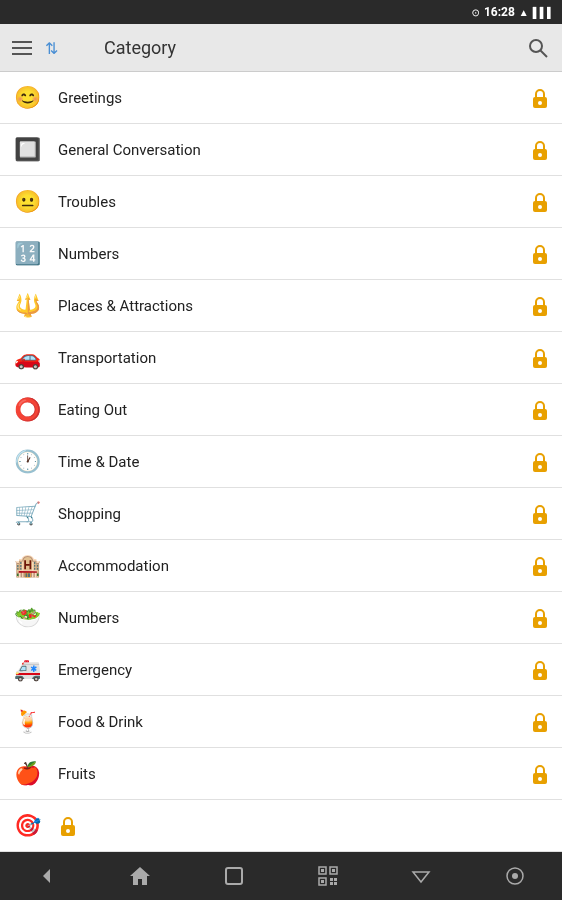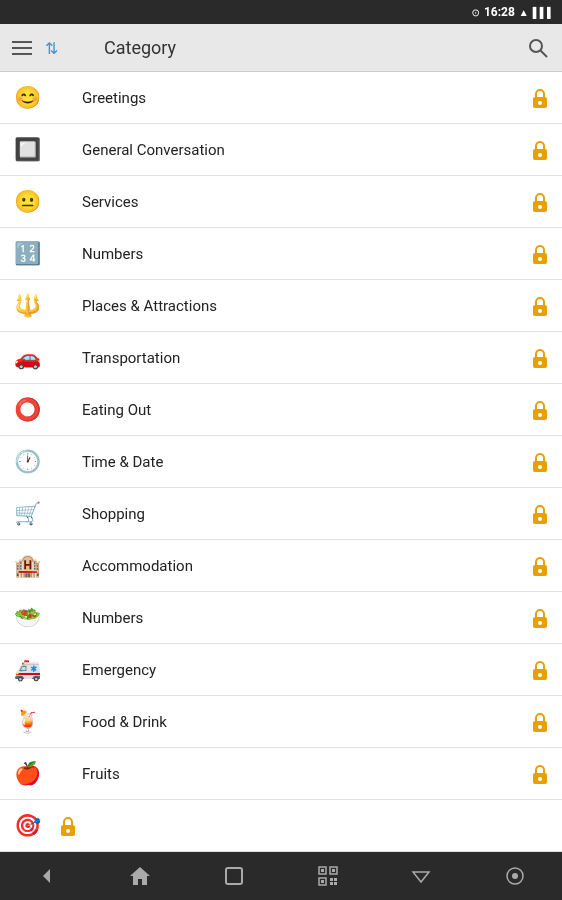--- a/index.html
+++ b/index.html
@@ -115,21 +115,20 @@
       font-size: 22px;
       display: flex;
       align-items: center;
       justify-content: center;
       flex-shrink: 0;
     }
     .list-item-label {
       flex: 1;
       font-size: 15px;
       color: #222;
-      margin-left: 24px;
     }
     .lock-icon {
       width: 20px;
       height: 20px;
       font-size: 16px;
       color: #e8a000;
       display: flex;
       align-items: center;
       justify-content: center;
       flex-shrink: 0;
@@ -205,21 +204,21 @@
       <div class="lock-icon">
         <svg width="18" height="20" viewBox="0 0 18 20">
       <rect x="2" y="9" width="14" height="11" rx="2" fill="#e8a000"></rect>
       <path d="M5 9V6a4 4 0 0 1 8 0v3" stroke="#e8a000" stroke-width="2" fill="none"></path>
       <circle cx="9" cy="15" r="2" fill="#fff"></circle>
     </svg>
       </div>
     </div>
     <div class="list-item">
       <div class="list-item-icon">😐</div>
-      <span class="list-item-label">Services</span>
+      <span class="list-item-label">Troubles</span>
       <div class="lock-icon">
         <svg width="18" height="20" viewBox="0 0 18 20">
       <rect x="2" y="9" width="14" height="11" rx="2" fill="#e8a000"></rect>
       <path d="M5 9V6a4 4 0 0 1 8 0v3" stroke="#e8a000" stroke-width="2" fill="none"></path>
       <circle cx="9" cy="15" r="2" fill="#fff"></circle>
     </svg>
       </div>
     </div>
     <div class="list-item">
       <div class="list-item-icon">🔢</div>

